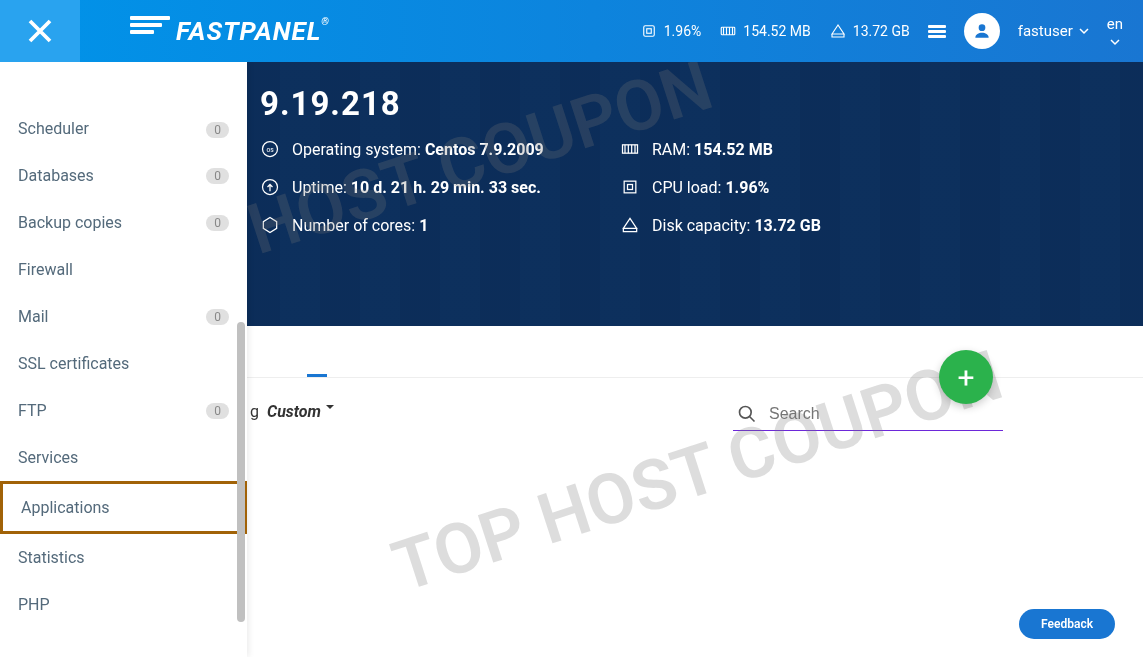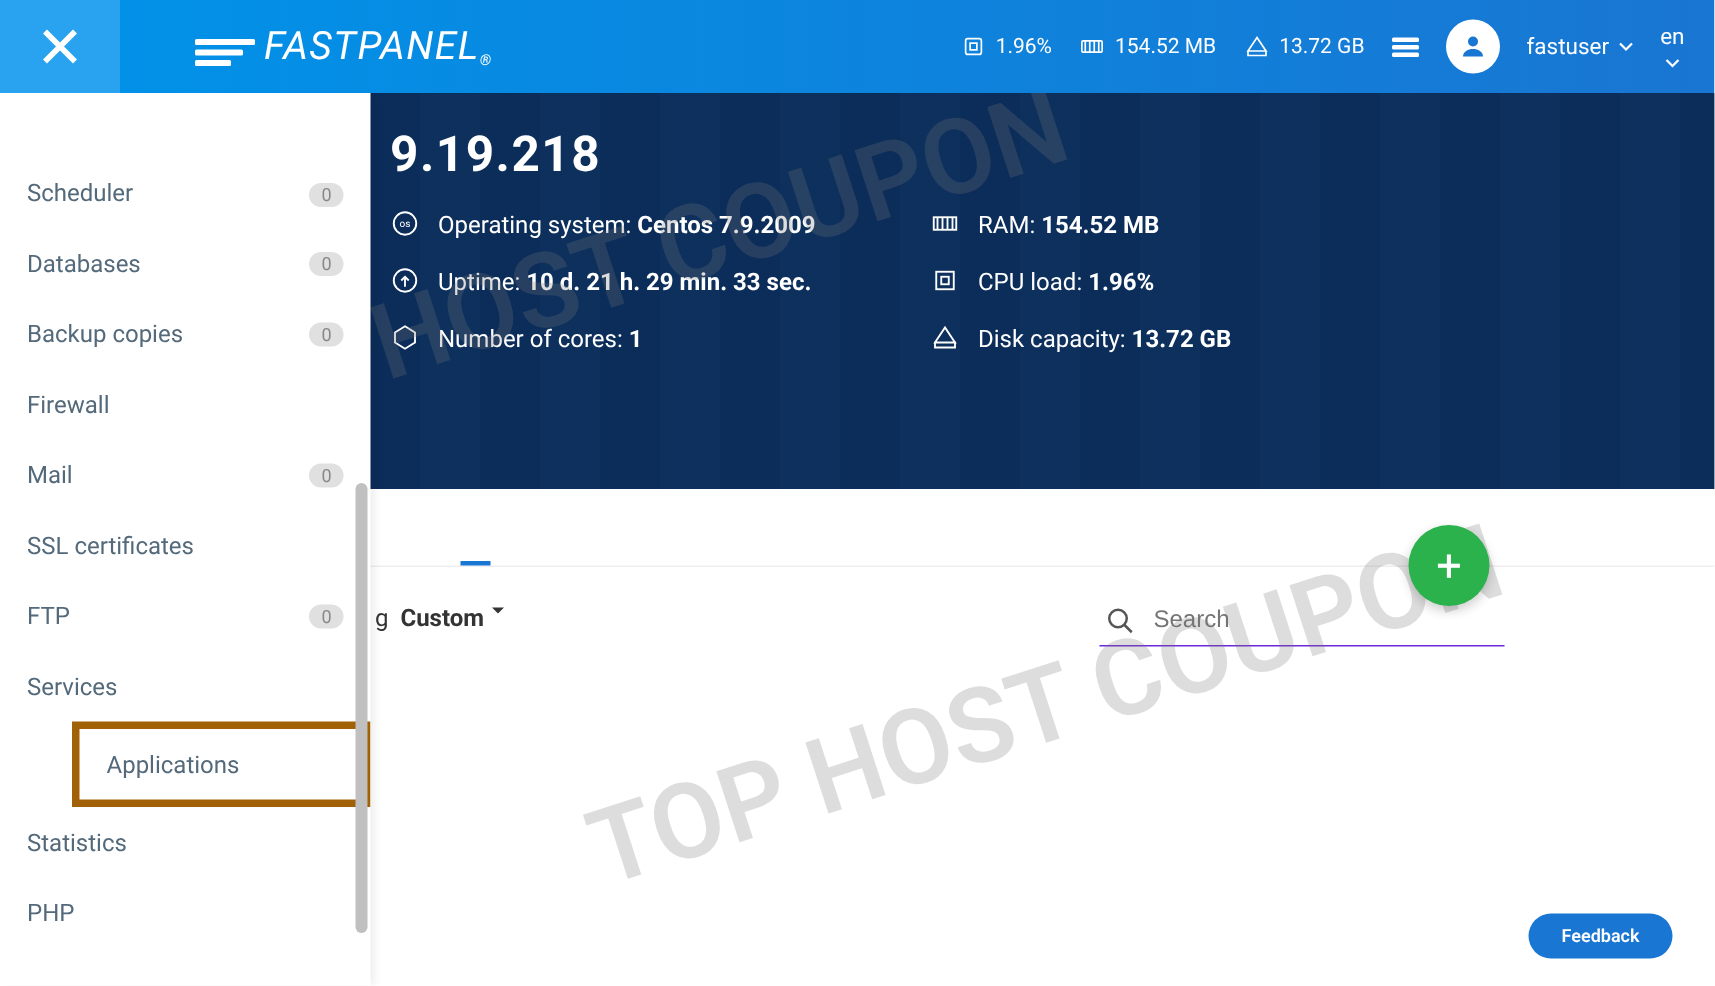--- a/index.html
+++ b/index.html
@@ -28,22 +28,22 @@
     background: #29a3ef;
     display: flex;
     align-items: center;
     justify-content: center;
     cursor: pointer;
   }
   .close-btn svg { width: 30px; height: 30px; stroke: #fff; stroke-width: 3; }
   .logo {
     margin-left: 50px;
     display: flex;
-    align-items: flex-end;
-    font-weight: 400;
+    align-items: flex-start;
+    font-weight: 700;
     font-style: italic;
     font-size: 26px;
     letter-spacing: 1px;
   }
   .logo-icon {
     width: 40px;
     height: 20px;
     margin-right: 6px;
     position: relative;
   }
@@ -119,22 +119,21 @@
   .side-item .badge {
     background: #e0e0e0;
     color: #888;
     font-size: 12px;
     border-radius: 10px;
     padding: 1px 8px;
     min-width: 22px;
     text-align: center;
   }
   .side-item.highlight {
-    border: 5px solid #a16207;
-    margin-left: 48px;
+    border: 3px solid #a16207;
   }
   .sidebar .groupstart { padding-top: 57px; align-items: flex-end; }
 
   
   .hero {
     position: absolute;
     top: 62px;
     left: 0;
     right: 0;
     height: 264px;
@@ -203,21 +202,21 @@
   }
   .filter-row {
     display: flex;
     align-items: center;
     gap: 8px;
     padding: 24px 0 0 190px;
     font-size: 16px;
     color: #333;
     position: relative;
   }
-  .filter-row .custom-drop { font-weight: 700; display:flex; gap:4px; cursor:pointer; color:#333; }
+  .filter-row .custom-drop { font-weight: 700; display:flex; gap:4px; cursor:pointer; color:#333;font-style:italic; }
   .search-wrap {
     position: absolute;
     right: 140px;
     top: 20px;
     display: flex;
     align-items: center;
     gap: 12px;
     border-bottom: 1px solid #6d28d9;
     padding: 6px 4px;
     width: 270px;

